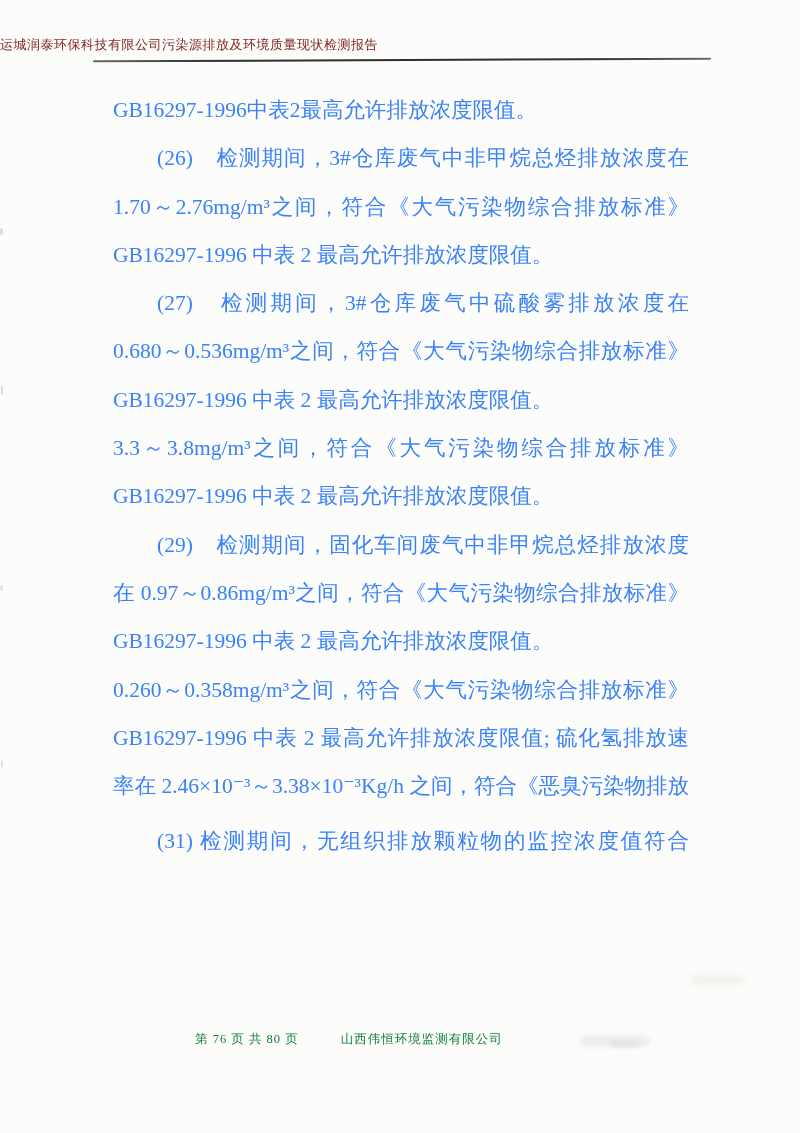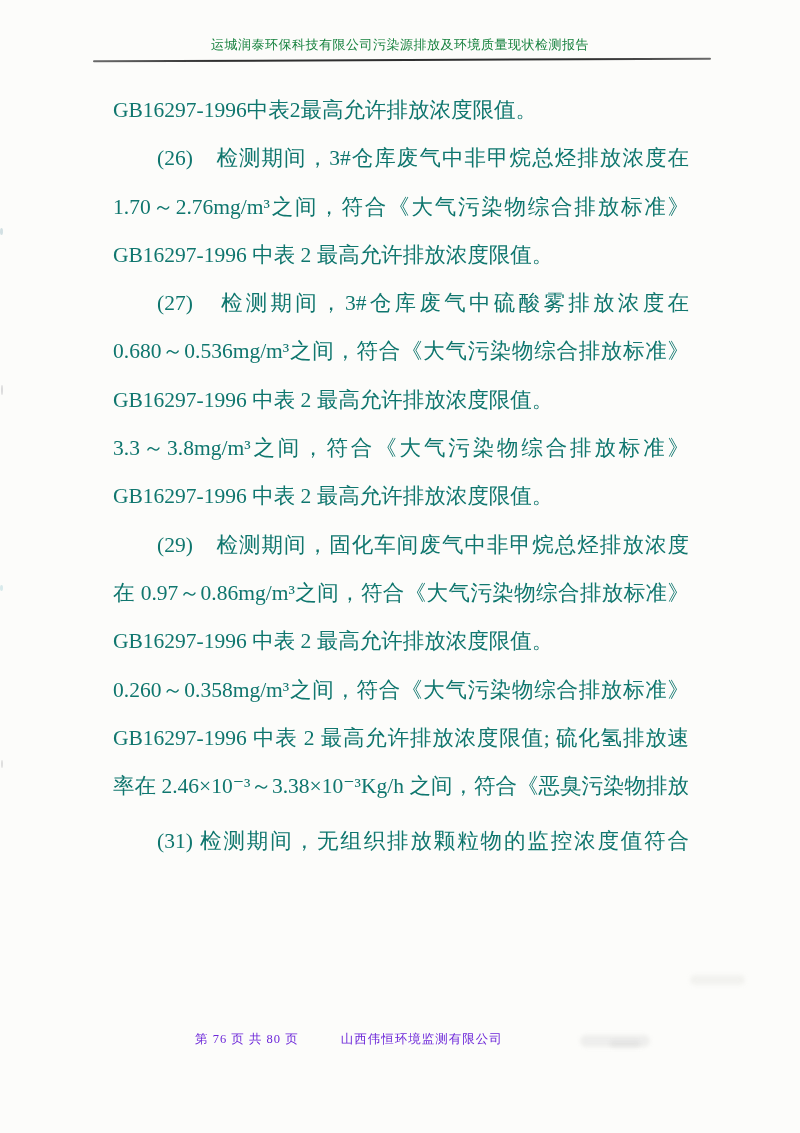--- a/index.html
+++ b/index.html
@@ -16,24 +16,23 @@
     overflow: hidden;
     font-family: "Liberation Serif", "DejaVu Serif", serif;
     color: #2e2e2e;
   }
   
   .header-title {
     position: absolute;
     top: 36px;
     left: 0;
     width: 100%;
-    text-align: center;
     font-size: 13px;
     letter-spacing: 0.5px;
-    color: #15803d;
+    color: #7f1d1d;
     white-space: nowrap;
   }
   .header-rule {
     position: absolute;
     top: 59px;
     left: 93px;
     width: 618px;
     height: 2px;
     background: linear-gradient(to right, #6a6a6a, #2f2f2f 20%, #2f2f2f 80%, #6a6a6a);
     transform: rotate(-0.25deg);
@@ -44,21 +43,21 @@
     position: absolute;
     top: 86px;
     left: 113px;
     width: 576px;
   }
   .line {
     height: 48.3px;
     line-height: 48.3px;
     font-size: 21.5px;
     white-space: nowrap;
-    color: #0f766e;
+    color: #3b82f6;
   }
   .line.fill {
     white-space: normal;
     text-align: justify;
     text-align-last: justify;
     overflow: hidden;
   }
   .line.indent {
     text-indent: 44px;
   }
@@ -66,21 +65,21 @@
     margin-top: 7px;
   }
   
   .footer {
     position: absolute;
     top: 1031px;
     left: 195px;
     display: flex;
     gap: 42px;
     font-size: 12.5px;
-    color: #6d28d9;
+    color: #15803d;
     letter-spacing: 1px;
   }
   
   .speck {
     position: absolute;
     border-radius: 50%;
     pointer-events: none;
   }
   .speck.s1 { left: 0; top: 228px; width: 3px; height: 7px; background: rgba(160,190,200,0.45); }
   .speck.s2 { left: 1px; top: 385px; width: 2px; height: 10px; background: rgba(170,170,175,0.4); }

